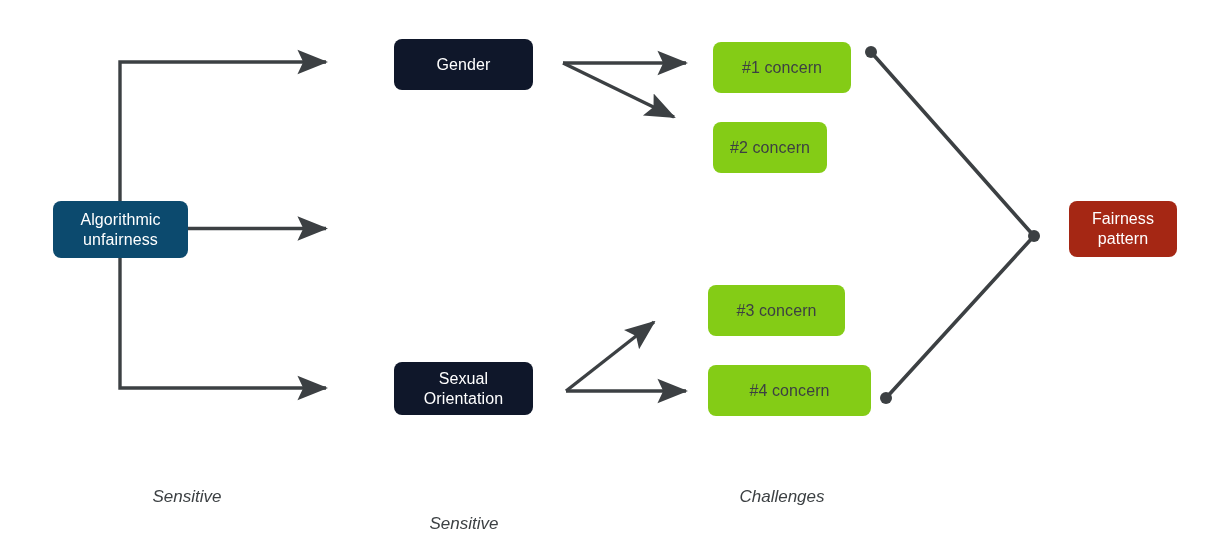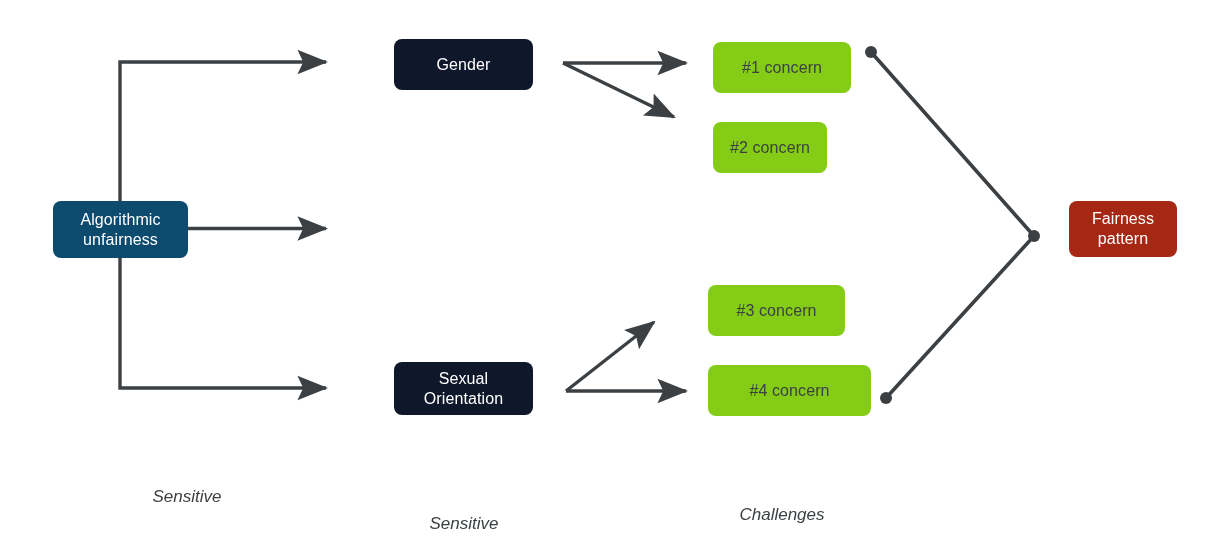--- a/index.html
+++ b/index.html
@@ -138,15 +138,15 @@
   <div class="node node-pattern" style="left:1069px; top:201px; width:108px; height:56px;">
     <span>Fairness
 pattern</span>
   </div>
 
   <div class="column-label" style="left:77px; top:486px; width:220px;">Sensitive</div>
 
   <div class="column-label" style="left:354px; top:476px; width:220px;margin-top:37px;">Sensitive
 characteristics</div>
 
-  <div class="column-label" style="left:672px; top:504px; width:220px;">Challenges</div>
+  <div class="column-label" style="left:672px; top:486px; width:220px;">Challenges</div>
 
 </div>
 
 </body></html>

